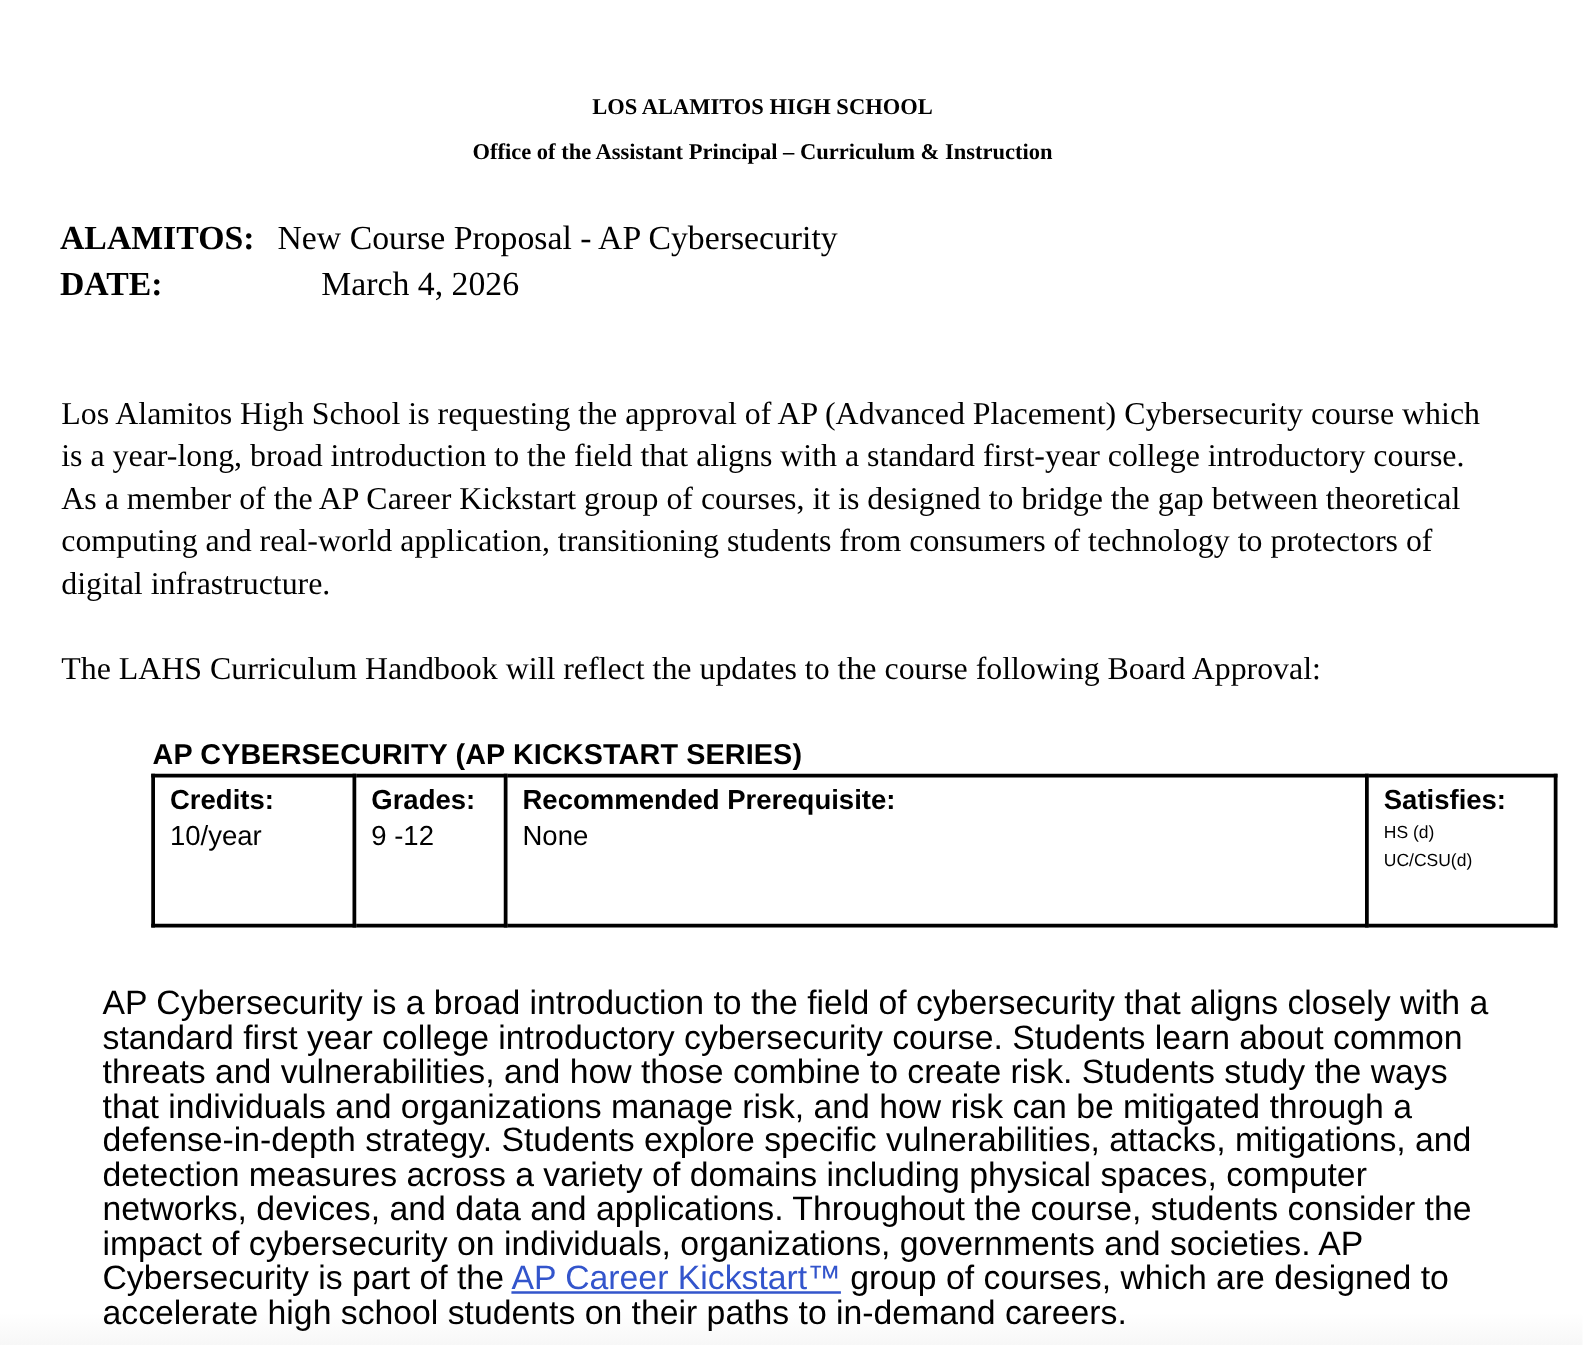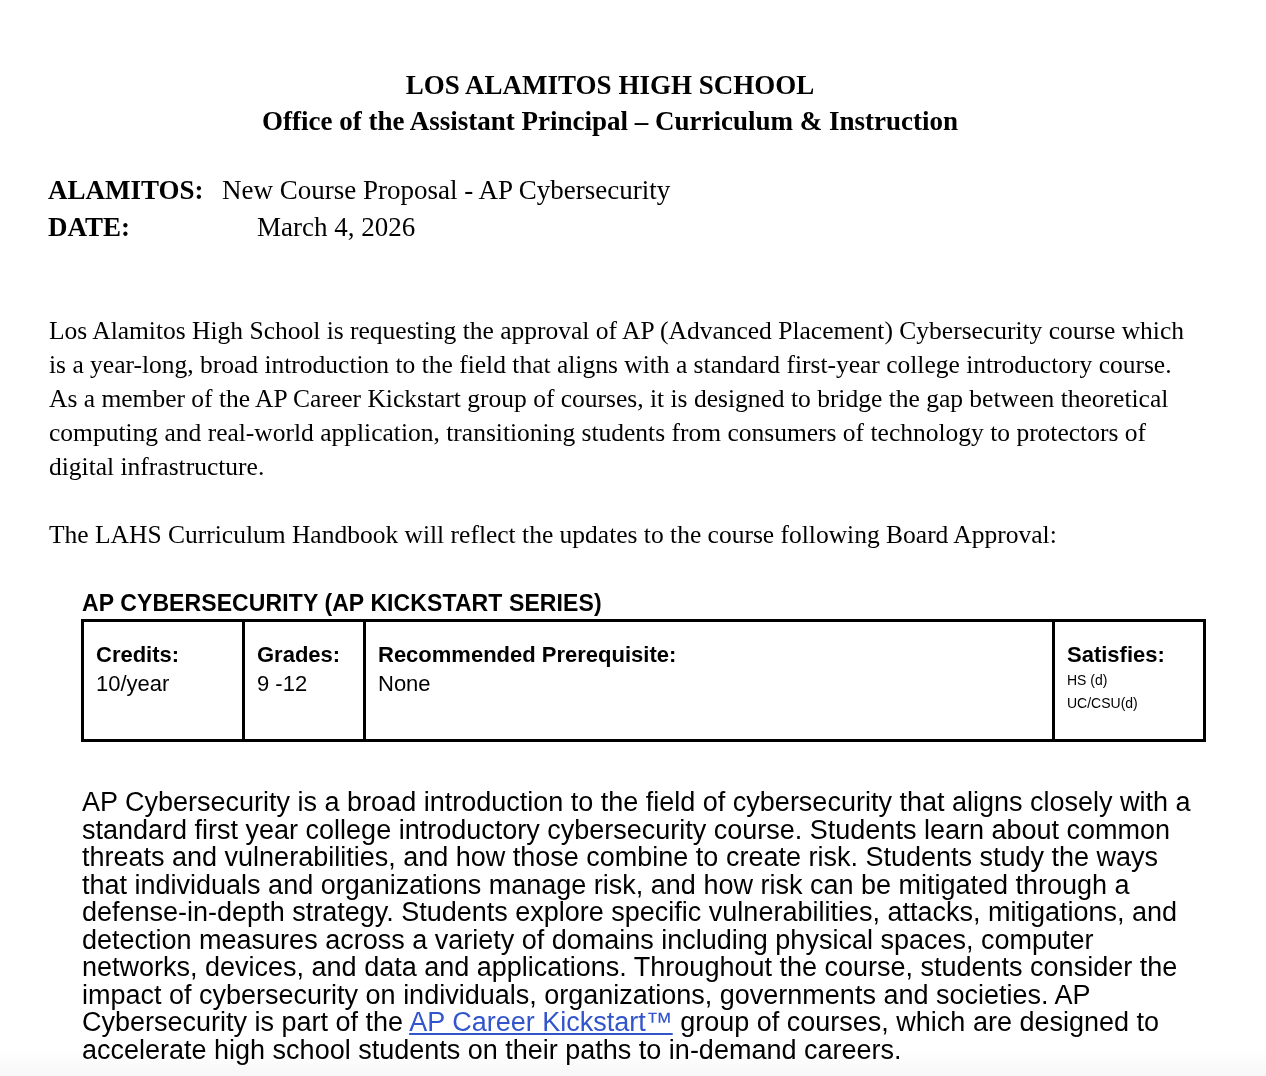--- a/index.html
+++ b/index.html
@@ -13,29 +13,29 @@
       position: relative;
       overflow: hidden;
       color: #000;
     }
     .page {
       position: absolute;
       inset: 0;
       background: linear-gradient(to bottom, #ffffff 0px, #ffffff 1050px, #f7f7f7 1076px);
     }
     .serif { font-family: "Liberation Serif", "DejaVu Serif", serif; }
-    .sans { font-family: "Liberation Sans", "DejaVu Sans", sans-serif; }
+    .sans { font-family: "Liberation Sans", "DejaVu Sans", sans-serif; margin-left: 40px; }
 
     .header {
       position: absolute;
       left: 0;
       width: 1220px;
       text-align: center;
       font-weight: bold;
-      font-size: 27px;
+      font-size: 18px;
       line-height: 36px;
     }
     #school-name { position: absolute; top: 67px; left: 0; width: 1220px; }
     #office-name { position: absolute; top: 103px; left: 0; width: 1220px; }
 
     .meta-row {
       position: absolute;
       left: 48px;
       font-size: 27px;
       line-height: 36px;
@@ -79,21 +79,21 @@
       left: 81px;
       top: 619px;
       width: 1125px;
       height: 123px;
       border-collapse: collapse;
       border: 3px solid #000;
     }
     table.course-table td {
       border: 3px solid #000;
       vertical-align: top;
-      padding: 19px 12px 0 12px;
+      padding: 4px 12px 0 12px;
     }
     .cell-label {
       font-weight: bold;
       font-size: 22px;
       line-height: 28px;
       display: block;
     }
     .cell-value {
       font-size: 22px;
       line-height: 30px;

